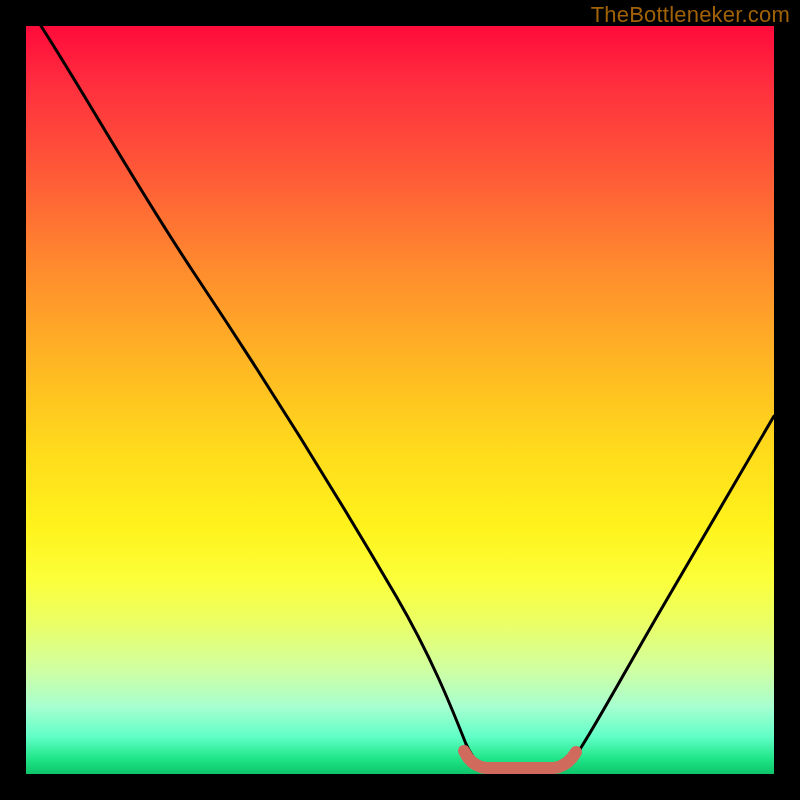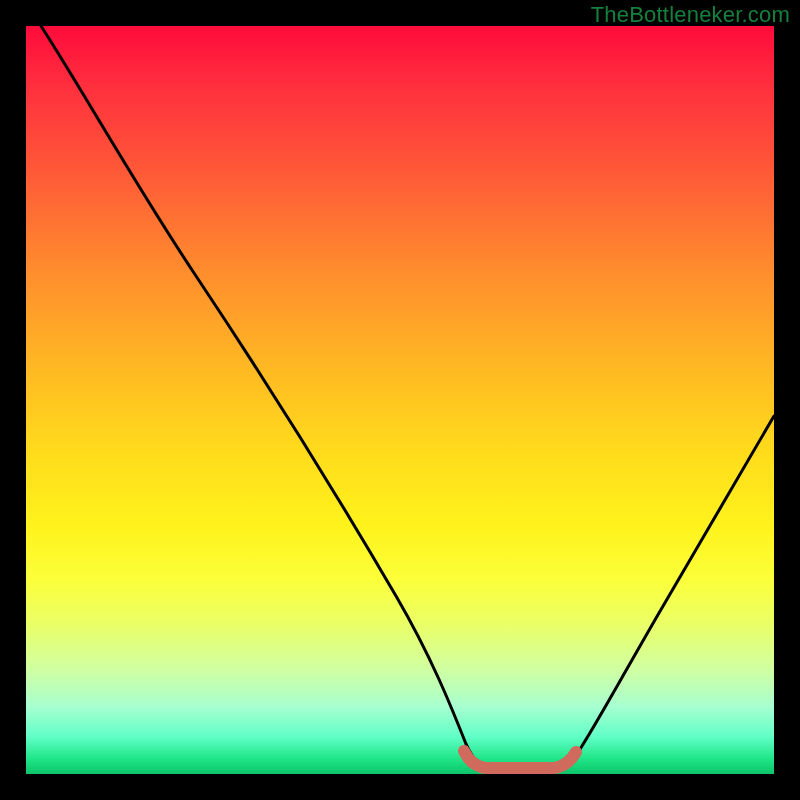--- a/index.html
+++ b/index.html
@@ -37,21 +37,21 @@
     position: absolute;
     inset: 0;
     width: 100%;
     height: 100%;
   }
   .watermark {
     position: absolute;
     top: 2px;
     right: 10px;
     font: 500 22px Arial, Helvetica, sans-serif;
-    color: #15803d;
+    color: #a16207;
     letter-spacing: 0.2px;
     user-select: none;
   }
 </style>
 </head>
 <body>
 
 <div class="stage">
   <div class="watermark">TheBottleneker.com</div>
 

